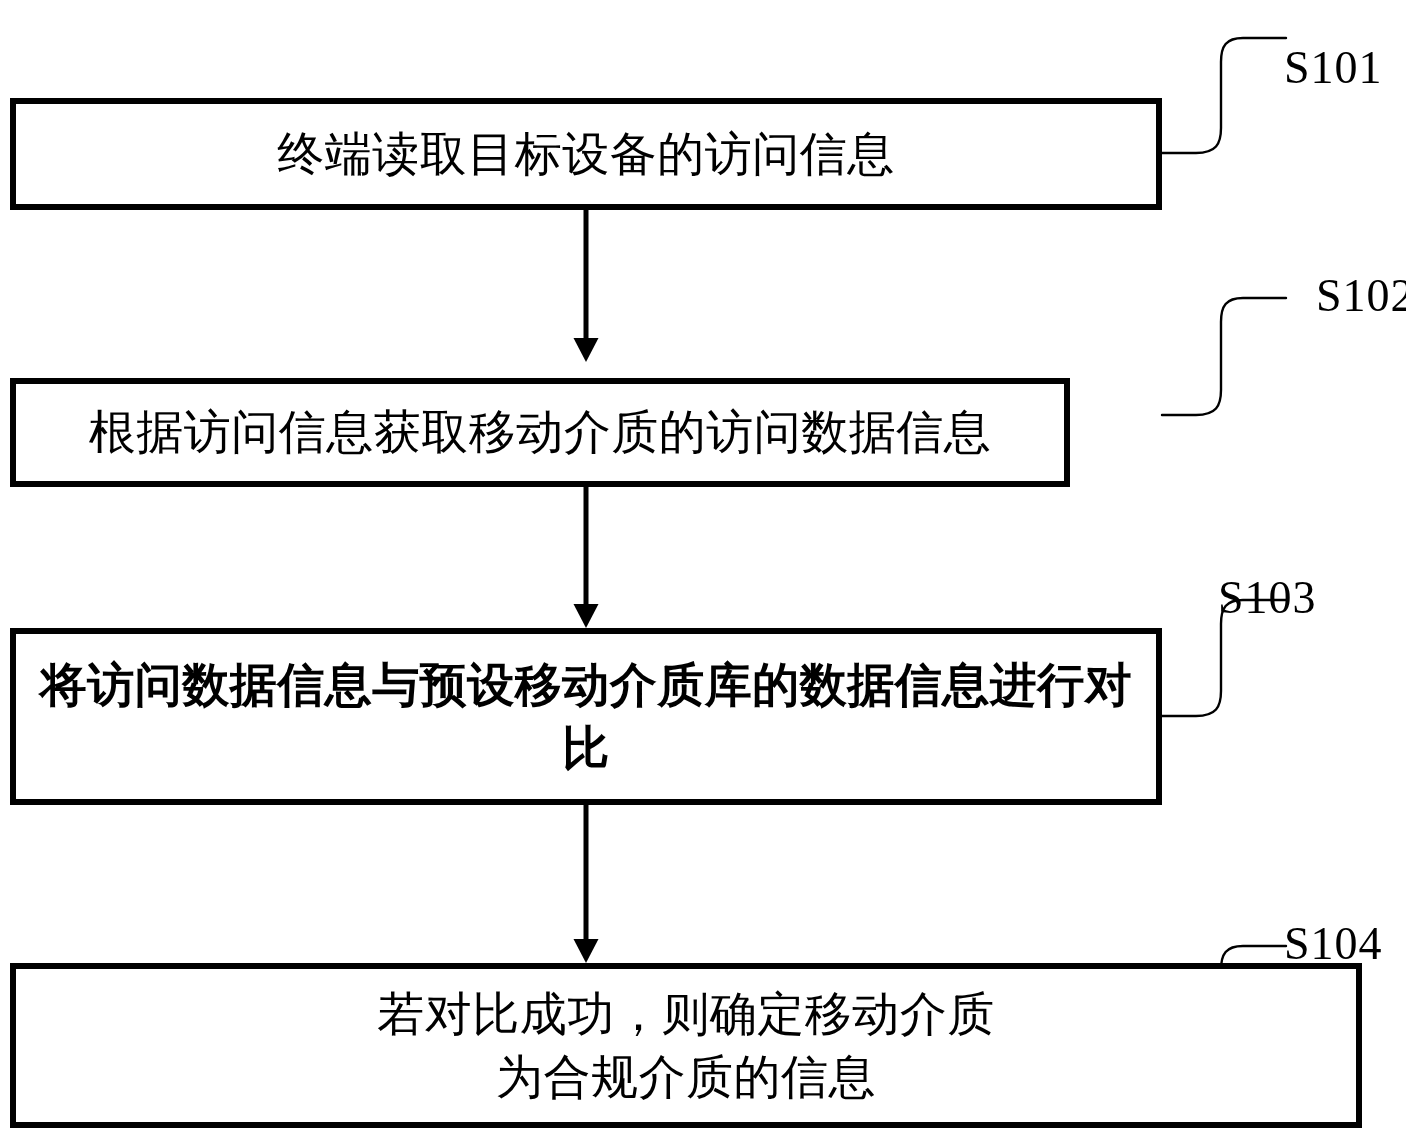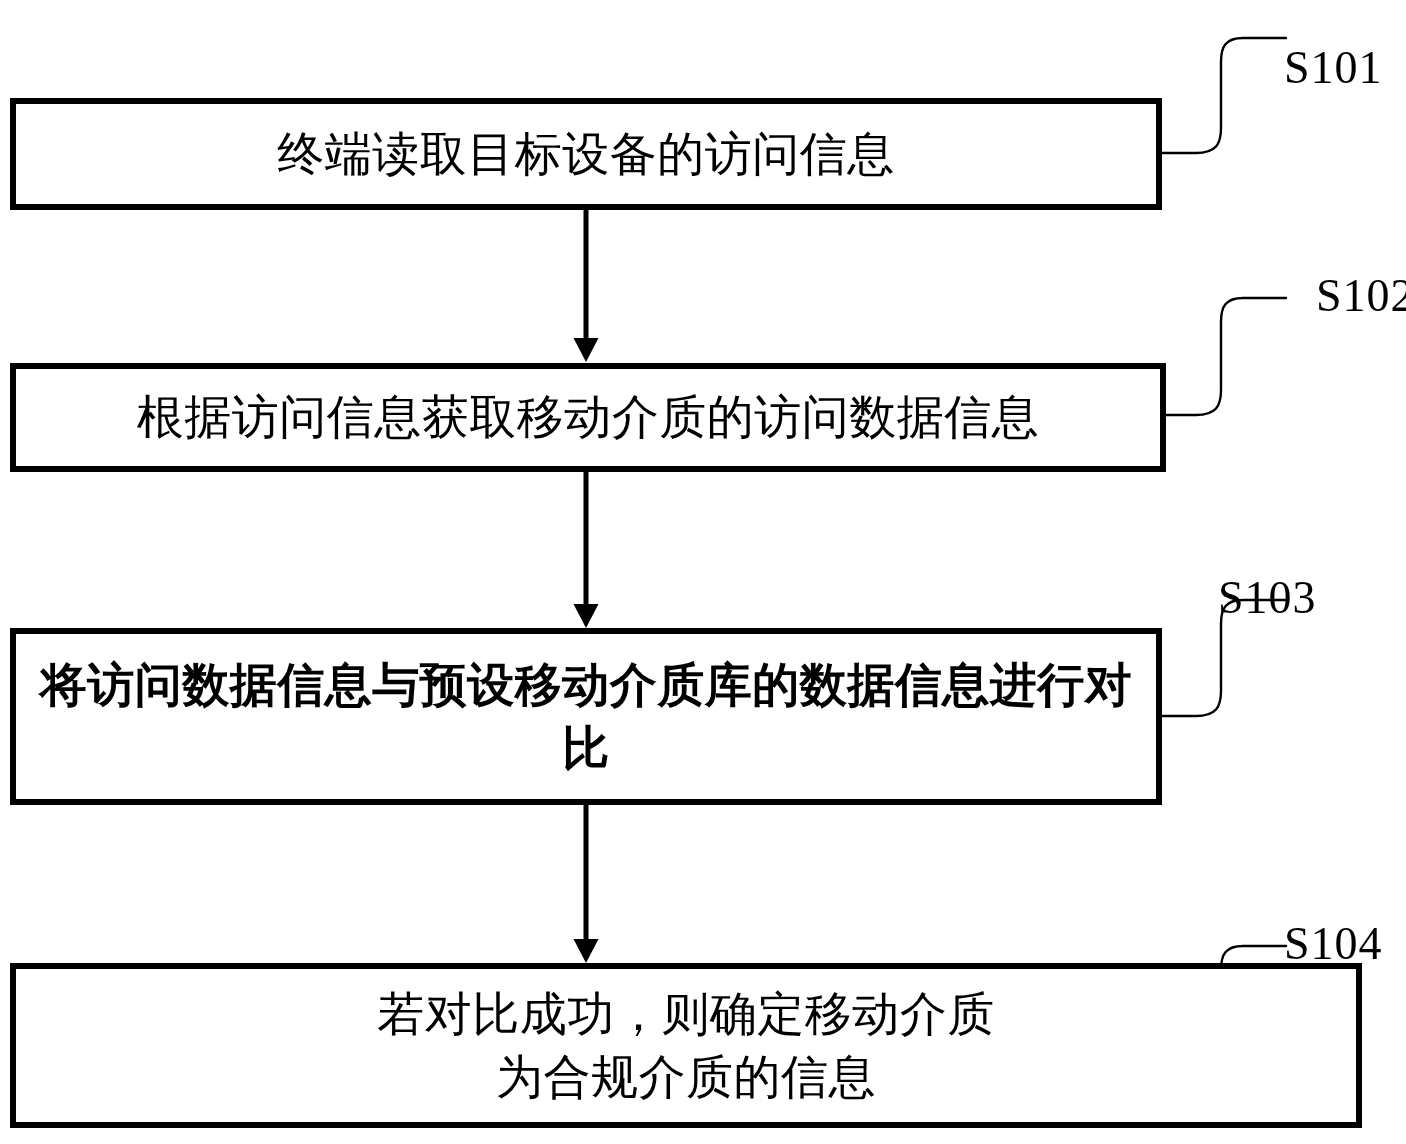--- a/index.html
+++ b/index.html
@@ -86,21 +86,21 @@
       <path d="M 1162 415 L 1196 415 C 1216 415 1221 406 1221 390 L 1221 322 C 1221 306 1226 298 1243 298 L 1286 298"></path>
       <path d="M 1162 716 L 1196 716 C 1216 716 1221 707 1221 691 L 1221 624 C 1221 608 1226 600 1243 600 L 1286 600"></path>
       <path d="M 1162 1045 L 1196 1045 C 1216 1045 1221 1036 1221 1020 L 1221 970 C 1221 954 1226 946 1243 946 L 1286 946"></path>
     </g>
   </svg>
 
   <div class="flow-box" style="left:10px; top:98px; width:1152px; height:112px;">
     <div class="flow-box-text">终端读取目标设备的访问信息</div>
   </div>
 
-  <div class="flow-box" style="left:10px; top:363px; width:1156px; height:109px;">
+  <div class="flow-box" style="left:10px; top:378px; width:1060px; height:109px;">
     <div class="flow-box-text">根据访问信息获取移动介质的访问数据信息</div>
   </div>
 
   <div class="flow-box" style="left:10px; top:628px; width:1152px; height:177px;font-weight:bold;">
     <div class="flow-box-text">将访问数据信息与预设移动介质库的数据信息进行对比</div>
   </div>
 
   <div class="flow-box" style="left:10px; top:963px; width:1352px; height:165px; ">
     <div class="flow-box-text" style="max-width:640px;">若对比成功，则确定移动介质为合规介质的信息</div>
   </div>

